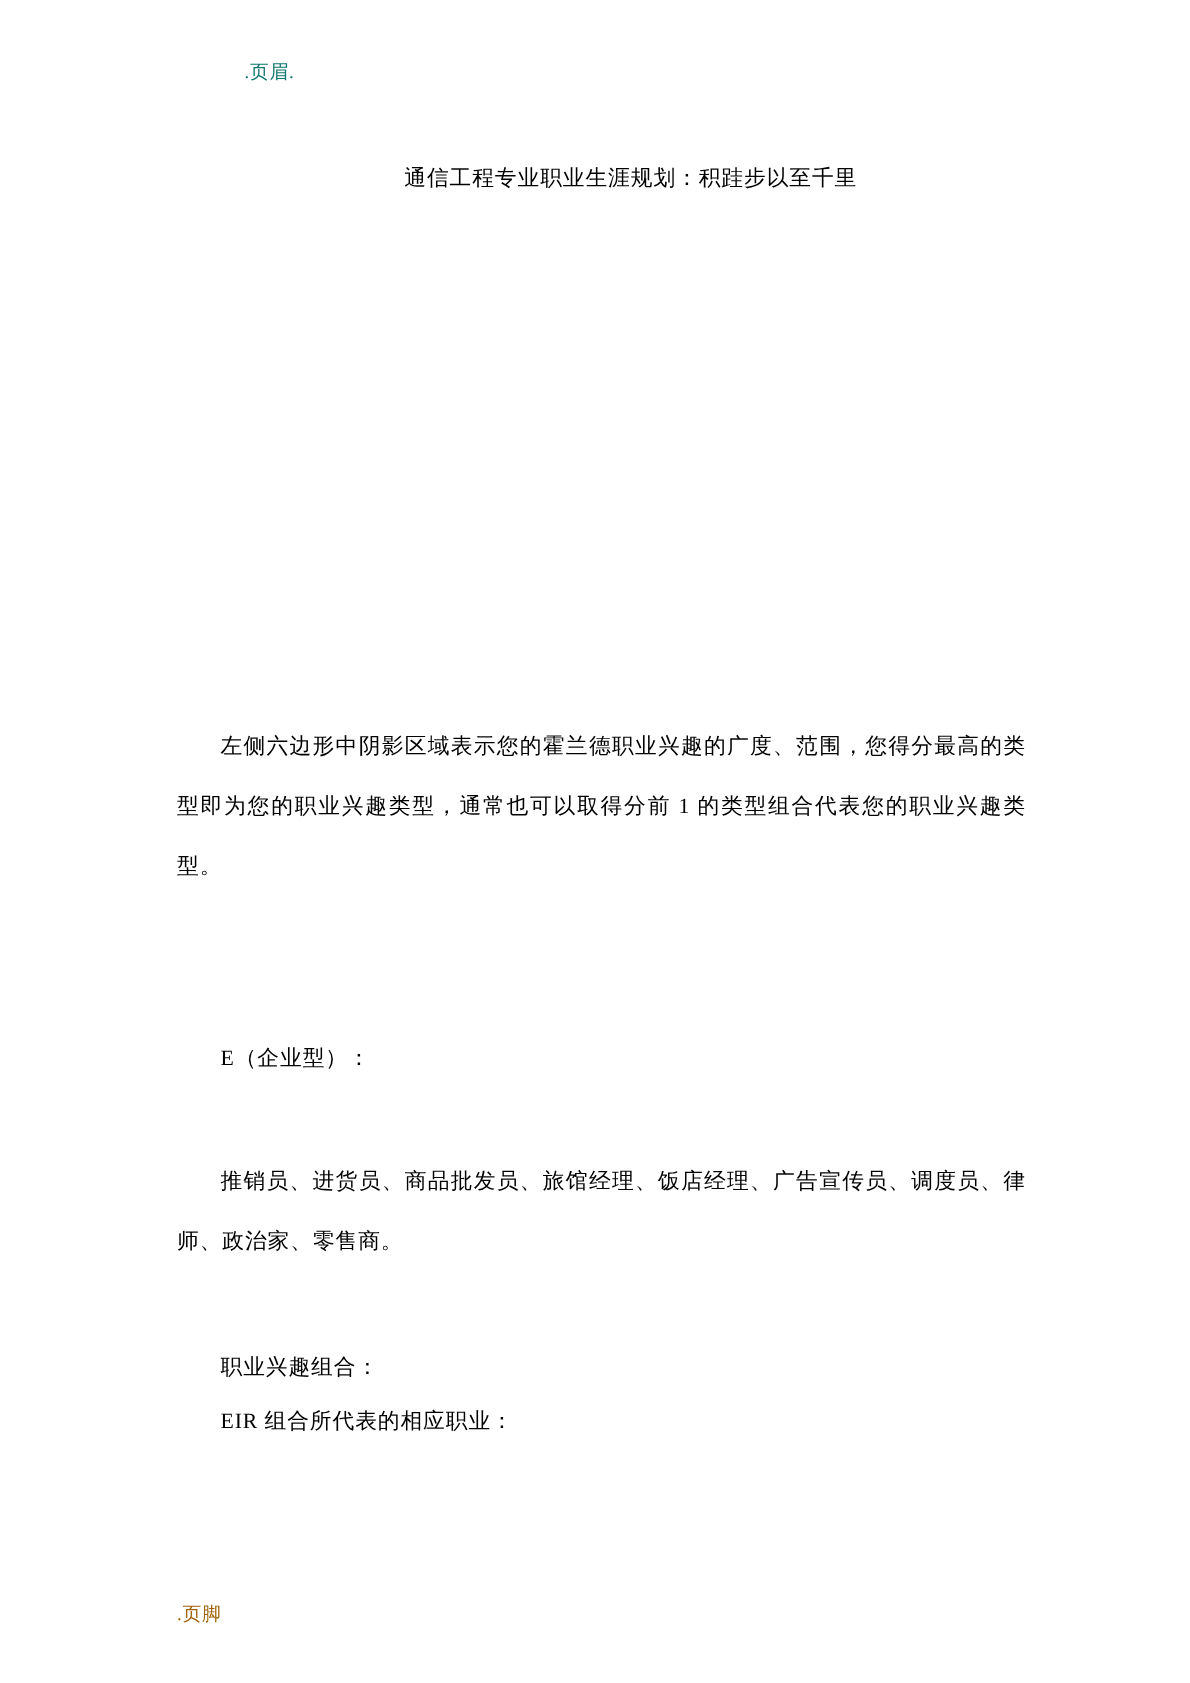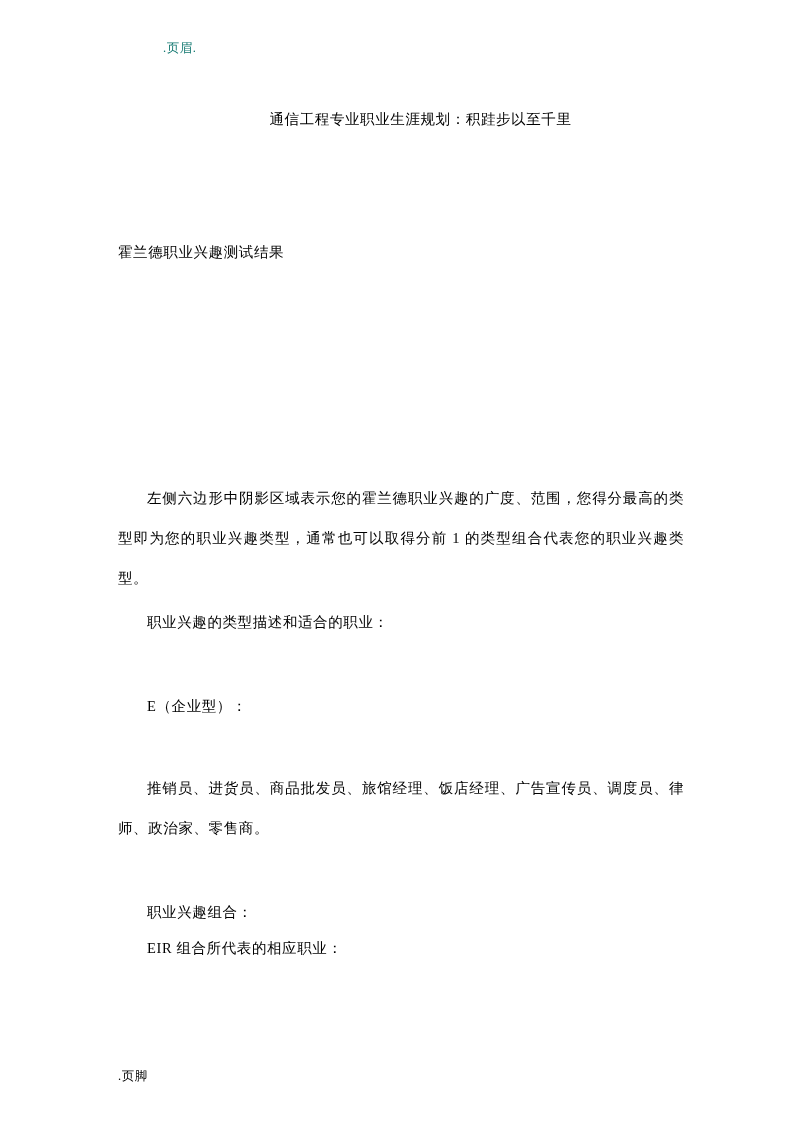--- a/index.html
+++ b/index.html
@@ -31,21 +31,21 @@
     color: #0f766e;
     letter-spacing: 0.5px;
     margin-left: 45px;
   }
   .footer-mark {
     position: absolute;
     top: 1068px;
     left: 118px;
     font-size: 12.5px;
     font-family: "Liberation Serif", "DejaVu Serif", serif;
-    color: #000000;
+    color: #a16207;
     letter-spacing: 0.5px;
   }
   .doc-title {
     position: absolute;
     top: 108px;
     left: 0;
     width: 793px;
     text-align: center;
     font-size: 14.5px;
     line-height: 22px;
@@ -76,27 +76,25 @@
 </style>
 </head>
 <body>
 
 <div class="page">
 
   <div class="header-mark">.页眉.</div>
 
   <div class="doc-title">通信工程专业职业生涯规划：积跬步以至千里</div>
 
-  <div class="body-block p1">霍兰德职业兴趣测试结果</div>
 
 
 
   <div class="body-block p4 indent">左侧六边形中阴影区域表示您的霍兰德职业兴趣的广度、范围，您得分最高的类型即为您的职业兴趣类型，通常也可以取得分前 1 的类型组合代表您的职业兴趣类型。</div>
 
-  <div class="body-block p5 indent">职业兴趣的类型描述和适合的职业：</div>
 
   <div class="body-block p6 indent">E（企业型）：</div>
 
   <div class="body-block p7 indent">推销员、进货员、商品批发员、旅馆经理、饭店经理、广告宣传员、调度员、律师、政治家、零售商。</div>
 
   <div class="body-block p8 indent">职业兴趣组合：</div>
 
   <div class="body-block p9 indent">EIR 组合所代表的相应职业：</div>
 
   <div class="footer-mark">.页脚</div>

